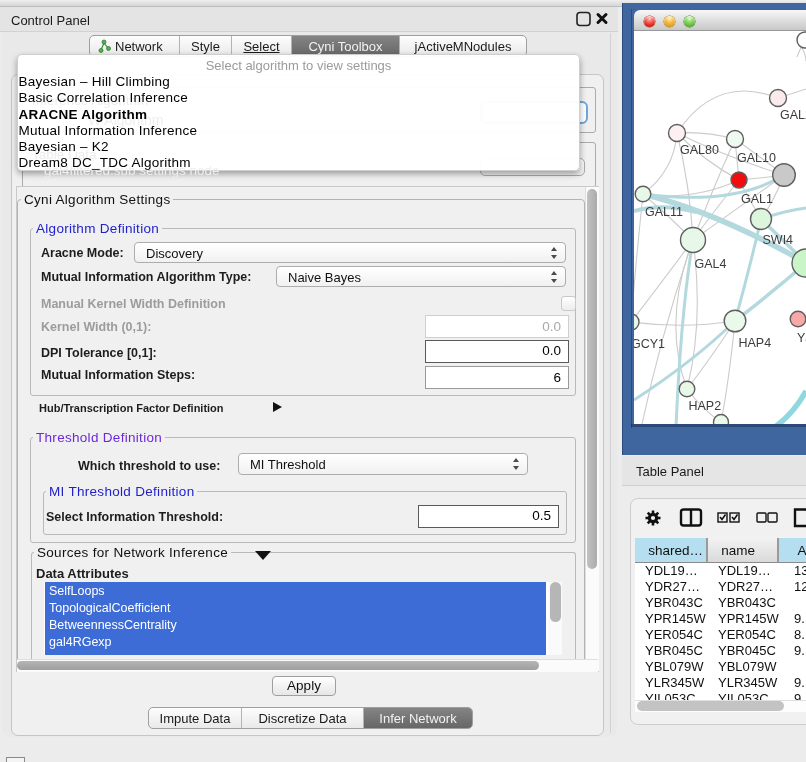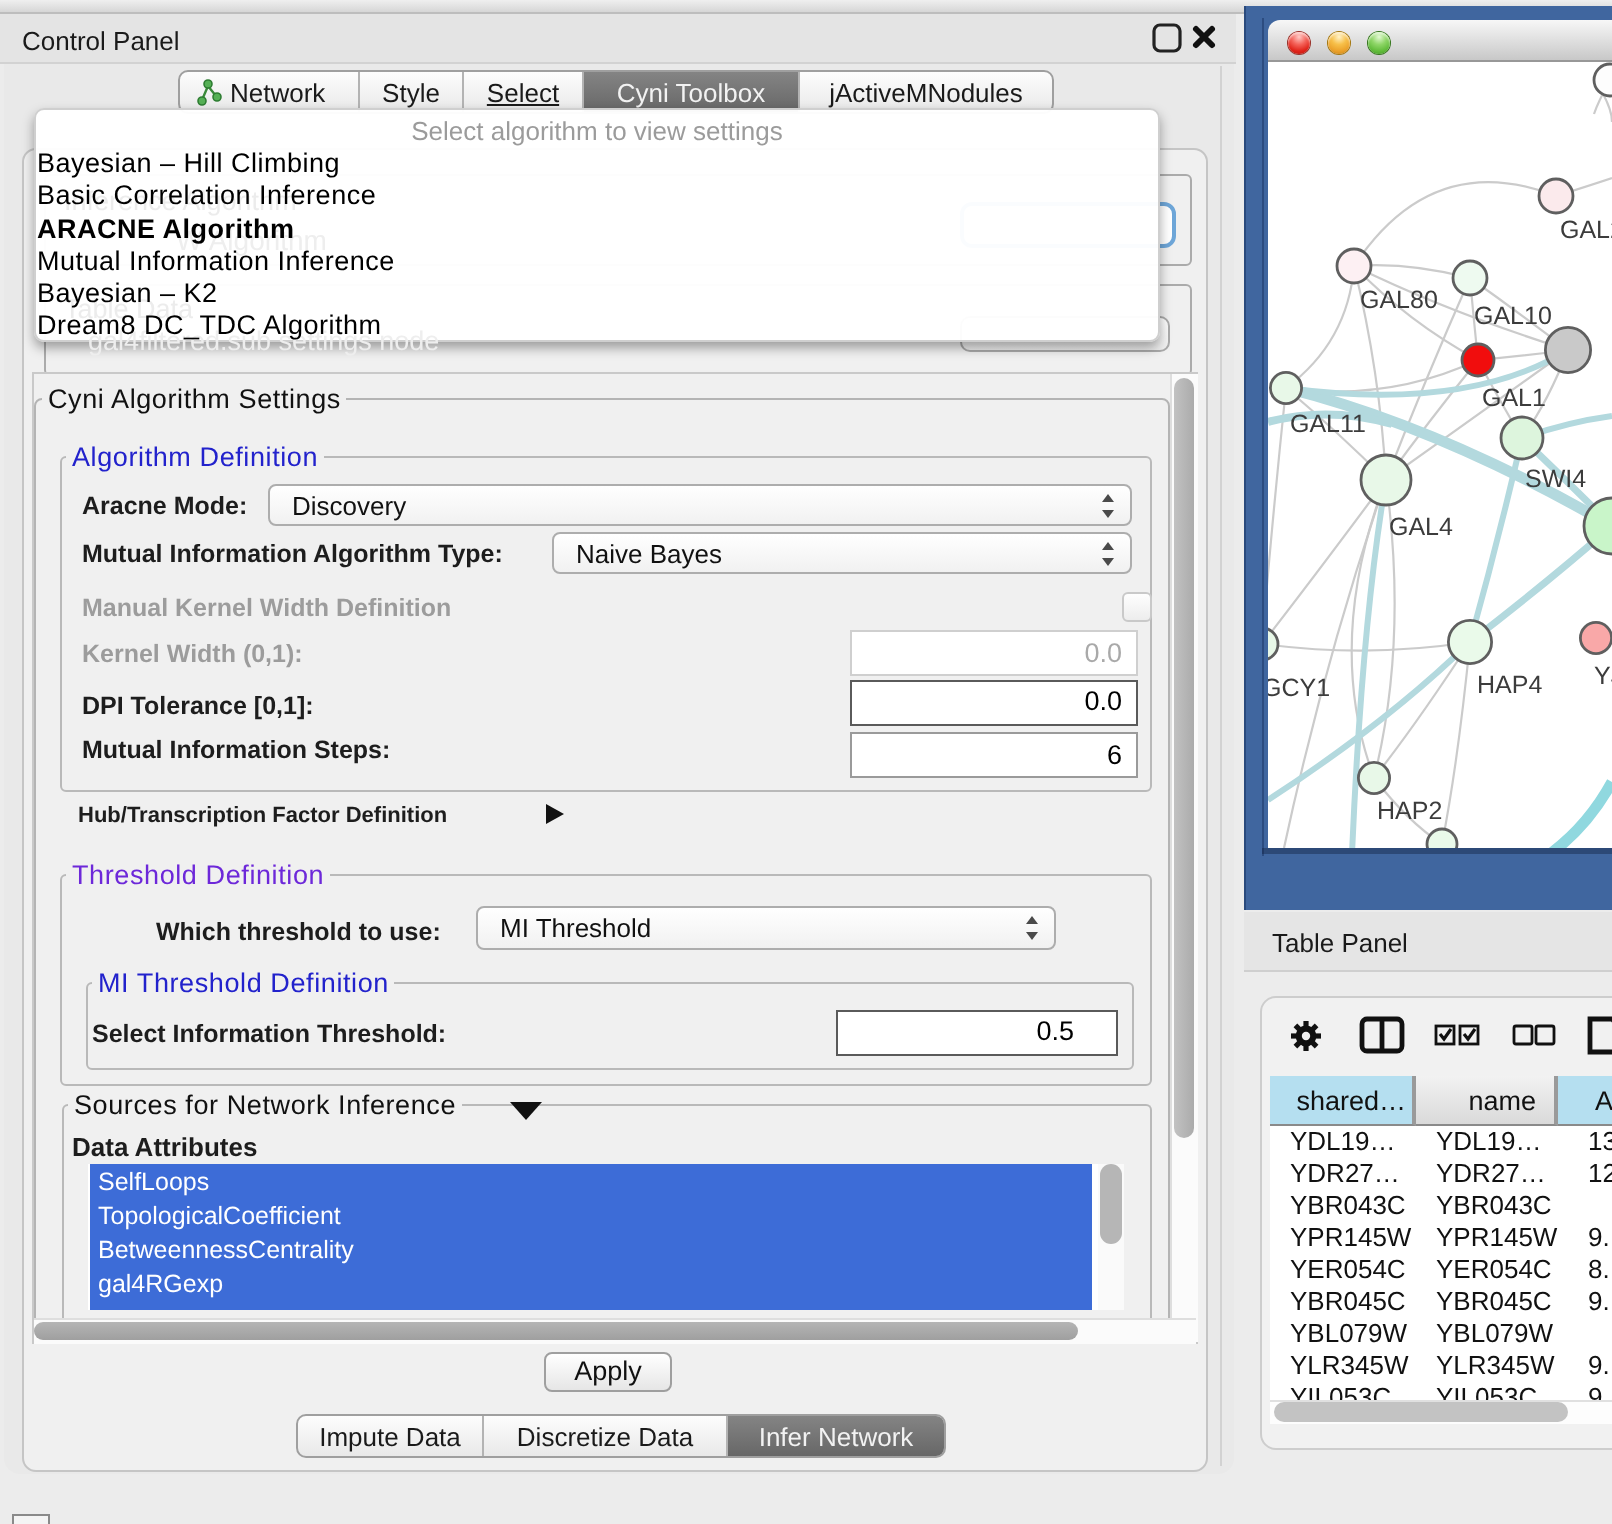--- a/index.html
+++ b/index.html
@@ -99,21 +99,21 @@
   <div class="lbl" style="left:78px;top:459px;">Which threshold to use:</div>
   <div class="combo" style="left:238px;top:453px;width:290px;height:22px;">
       <span class="tx">MI Threshold</span>
       <span class="spin"></span>
     </div>
 
   <div class="gb" style="left:43px;top:491px;width:522px;height:42px;"></div>
   <div class="gbt" style="left:46px;top:485px;color:#2222cc;">MI Threshold Definition</div>
 
   <div class="lbl" style="left:46px;top:510px;">Select Information Threshold:</div>
-  <div class="fld" style="left:418px;top:505px;width:141px;height:23px;border:1.5px solid #5a5a5a;color:#000;line-height:20px;padding-right:21px;">0.5</div>
+  <div class="fld" style="left:418px;top:505px;width:141px;height:23px;border:1.5px solid #5a5a5a;color:#000;line-height:20px;padding-right:7px;">0.5</div>
 
   <div class="gb" style="left:31px;top:552px;width:543px;height:119px;border-bottom:none;border-radius:3px 3px 0 0;"></div>
   <div class="gbt" style="left:34px;top:546px;color:#111;">Sources for Network Inference</div>
   <div class="abs" style="left:255px;top:551px;width:0;height:0;border-left:8px solid transparent;border-right:8px solid transparent;border-top:9.5px solid #111;"></div>
 
   <div class="lbl" style="left:36px;top:566px;font-size:13px;">Data Attributes</div>
 
   <div class="abs" style="left:44px;top:582px;width:518px;height:73px;background:#fff;overflow:hidden;">
     <div class="abs" style="left:1px;top:0;width:501px;height:73px;background:#3d6cd7;"></div>
     <div class="abs" style="left:5px;top:1px;font-size:12.5px;color:#fff;line-height:17px;">SelfLoops<br>TopologicalCoefficient<br>BetweennessCentrality<br>gal4RGexp</div>
@@ -279,21 +279,21 @@
       <rect x="114" y="5" width="9" height="9" rx="1"></rect>
       <rect x="125" y="5" width="9" height="9" rx="1"></rect>
     </g>
 
     <path d="M152 1.5 L163 1.5 L167 6 L167 18 L152 18 Z" fill="none" stroke="#111" stroke-width="2.4"></path>
   </svg>
 
   <div class="abs" style="left:635px;top:538px;width:171px;height:174px;background:#fff;overflow:hidden;">
 
     <div class="abs" style="left:0;top:0;width:73px;height:25px;background:#b5dff0;border-right:2px solid #9a9a9a;border-bottom:1px solid #8a8a8a;box-sizing:border-box;text-align:right;padding-right:3px;font-size:13.5px;line-height:25px;color:#111;">shared…</div>
-    <div class="abs" style="left:73px;top:0;width:71px;height:25px;background:linear-gradient(#f2f2f2,#dadada);border-right:2px solid #9a9a9a;border-bottom:1px solid #8a8a8a;box-sizing:border-box;text-align:right;padding-right:9px;font-size:13.5px;line-height:25px;color:#111;">name</div>
+    <div class="abs" style="left:73px;top:0;width:71px;height:25px;background:linear-gradient(#f2f2f2,#dadada);border-right:2px solid #9a9a9a;border-bottom:1px solid #8a8a8a;box-sizing:border-box;text-align:right;padding-right:22px;font-size:13.5px;line-height:25px;color:#111;">name</div>
     <div class="abs" style="left:144px;top:0;width:46px;height:25px;background:#b5dff0;border-bottom:1px solid #8a8a8a;box-sizing:border-box;text-align:center;font-size:13.5px;line-height:25px;color:#111;">A</div>
 
     <div class="abs" style="left:10px;top:25px;font-size:13px;line-height:16px;color:#111;white-space:pre;">YDL19…
 YDR27…
 YBR043C
 YPR145W
 YER054C
 YBR045C
 YBL079W
 YLR345W

